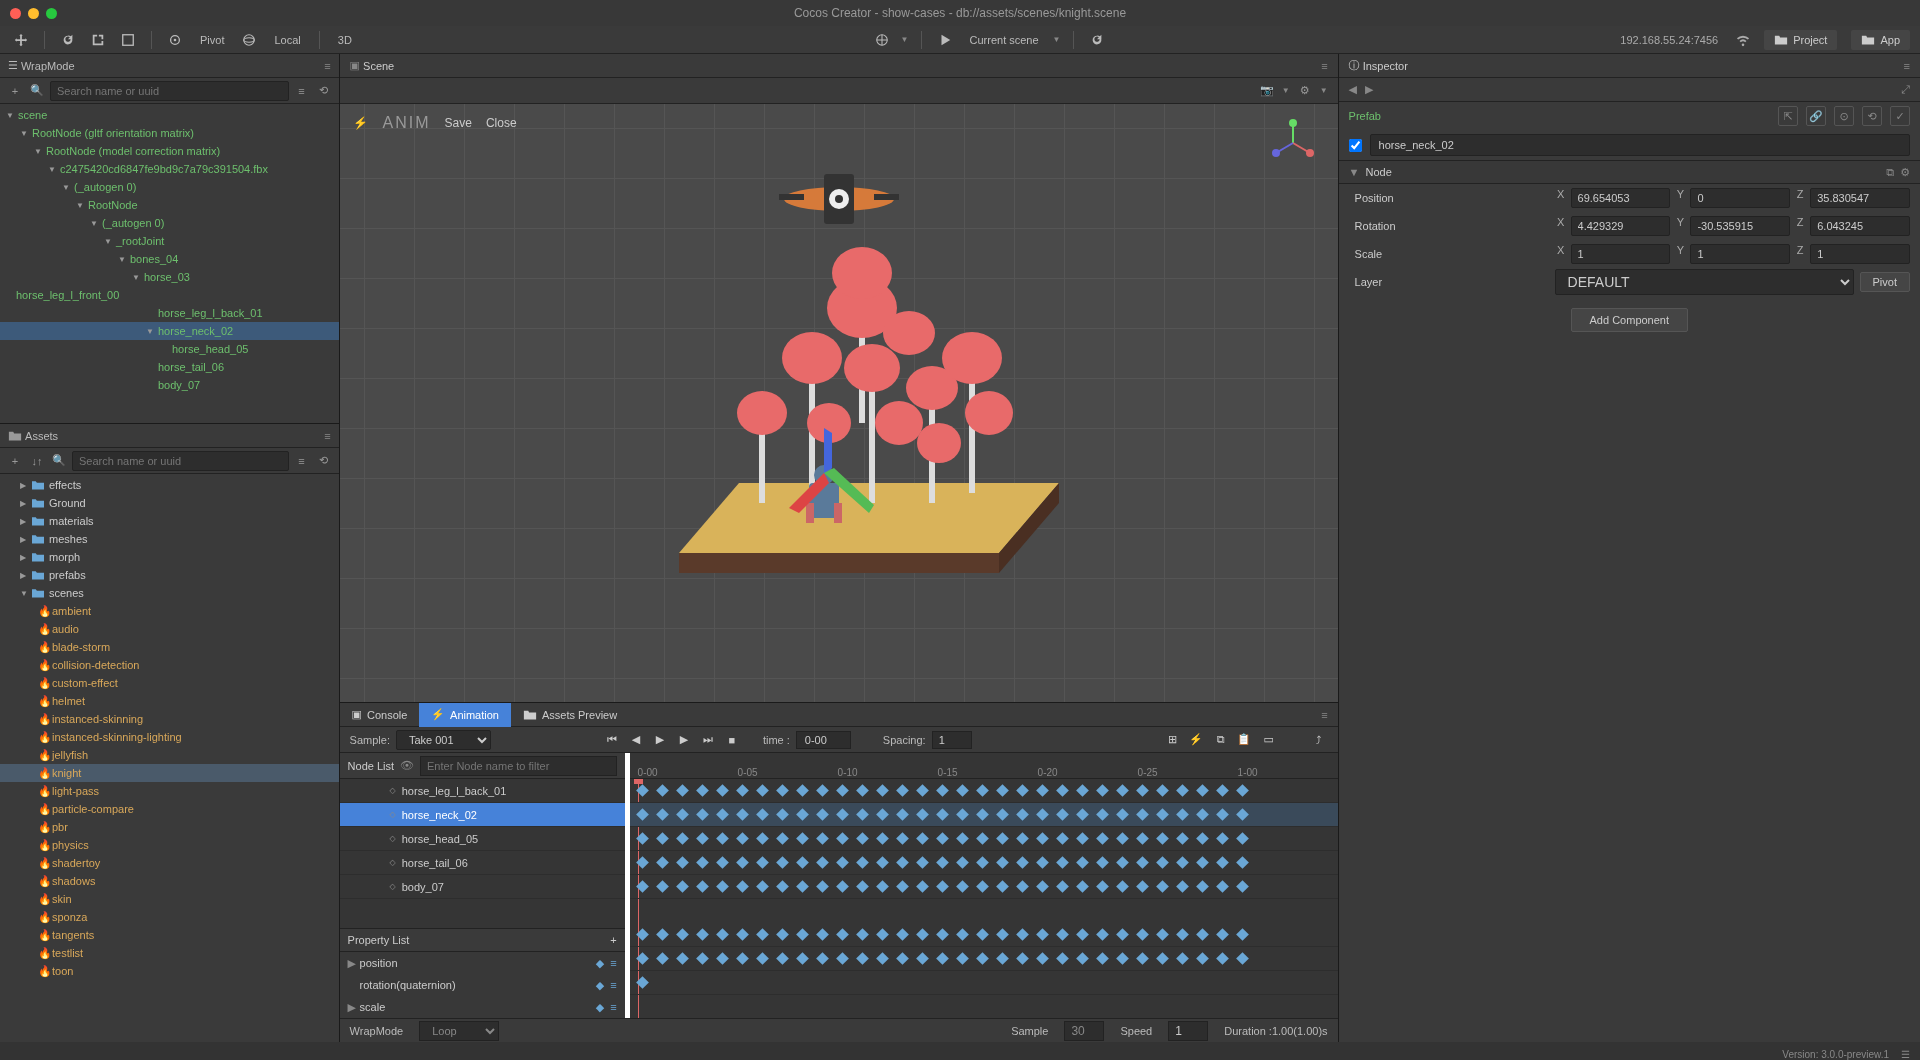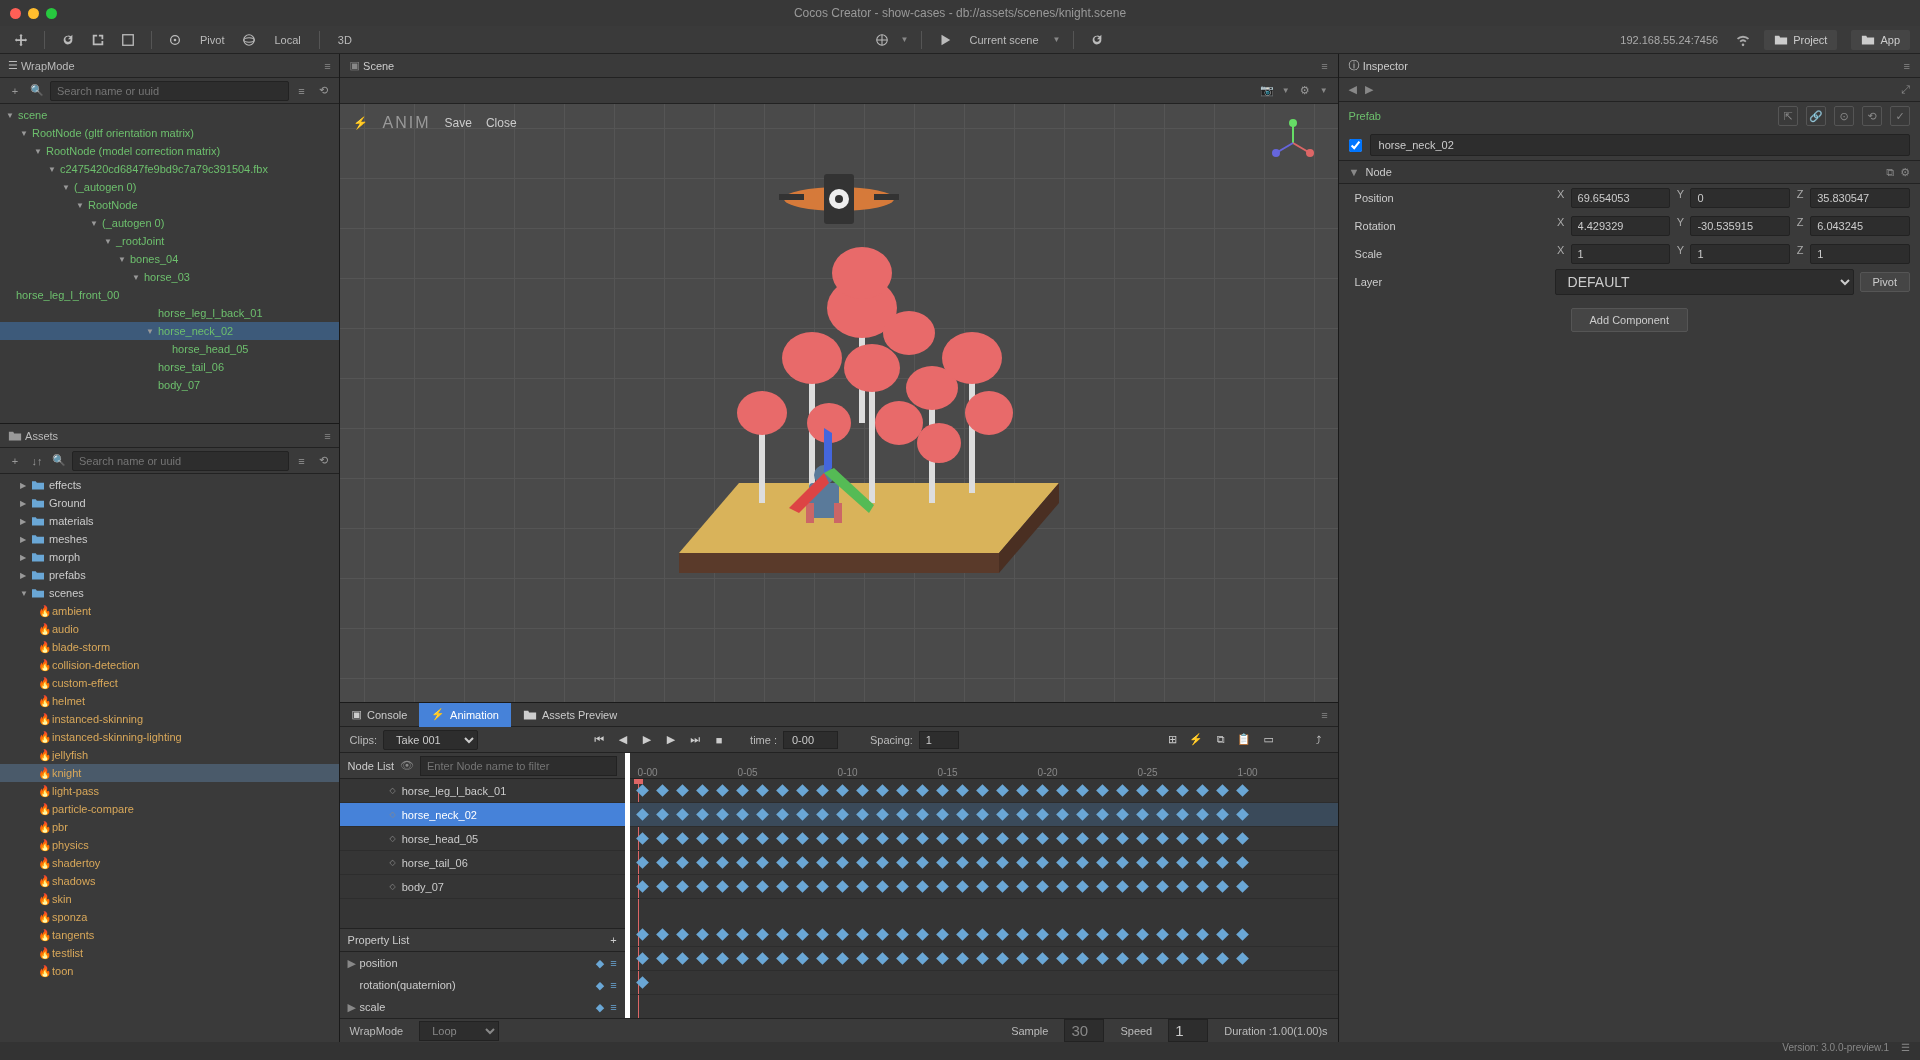--- a/index.html
+++ b/index.html
@@ -96,21 +96,21 @@
 .ruler-tick{font-size:10px;color:#888;width:100px}
 .keyframes{flex:1;overflow:hidden;position:relative}
 .kf-row{height:24px;border-bottom:1px solid #2d2d2d;position:relative}
 .kf-row.sel{background:#3a4a5a}
 .diamond{width:9px;height:9px;background:#6aa7d6;position:absolute;top:7px;transform:rotate(45deg)}
 .playhead{position:absolute;top:0;bottom:0;width:1px;background:#d66;left:8px}
 .playhead::before{content:'';position:absolute;top:-4px;left:-4px;width:9px;height:9px;background:#d66}
 
 .anim-footer{height:24px;border-top:1px solid #222;display:flex;align-items:center;padding:0 10px;gap:16px;color:#bbb;font-size:11px}
 .wrap-select{background:#2d2d2d;border:1px solid #222;color:#888;padding:2px 16px 2px 8px;font-size:11px;width:80px}
-.foot-field{background:#2d2d2d;border:1px solid #222;color:#ccc;padding:2px 6px;width:40px;font-size:15px}
+.foot-field{background:#2d2d2d;border:1px solid #222;color:#ccc;padding:2px 6px;width:40px;font-size:12px}
 
 
 .insp-hdr{height:24px;background:#3a3a3a;display:flex;align-items:center;padding:0 10px;border-bottom:1px solid #222}
 .insp-nav{height:24px;display:flex;align-items:center;padding:0 10px;gap:8px;border-bottom:1px solid #222;color:#888}
 .prefab-row{height:28px;display:flex;align-items:center;padding:0 10px;color:#6dbf6d;font-size:11px;justify-content:space-between}
 .prefab-icons{display:flex;gap:8px;color:#888}
 .prefab-icons span{width:20px;height:20px;border:1px solid #555;border-radius:2px;display:flex;align-items:center;justify-content:center;cursor:pointer}
 .name-row{height:30px;display:flex;align-items:center;padding:0 10px;gap:8px}
 .name-row input[type=text]{flex:1;background:#2d2d2d;border:1px solid #222;color:#ccc;padding:4px 8px;font-size:11px;border-radius:2px}
 .section-hdr{height:24px;background:#383838;border-top:1px solid #222;border-bottom:1px solid #222;display:flex;align-items:center;padding:0 10px;color:#ccc;cursor:pointer}
@@ -119,21 +119,21 @@
 .field-label{width:200px;color:#ccc;font-size:11px;padding-left:6px}
 .xyz{display:flex;gap:4px;flex:1}
 .xyz-label{color:#aaa;font-size:11px;width:12px;text-align:center}
 .xyz input{flex:1;background:#2d2d2d;border:1px solid #222;color:#ccc;padding:3px 6px;font-size:11px;border-radius:2px;width:60px}
 .layer-select{flex:1;background:#2d2d2d;border:1px solid #222;color:#ccc;padding:3px 8px;font-size:14px;border-radius:2px}
 .edit-btn{background:#454545;border:1px solid #555;color:#ccc;padding:3px 12px;font-size:11px;border-radius:2px;cursor:pointer}
 .add-comp{display:flex;justify-content:center;padding:12px}
 .add-comp button{background:#454545;border:1px solid #555;color:#ccc;padding:5px 18px;font-size:11px;border-radius:2px;cursor:pointer}
 
 
-.status{height:18px;background:#333;display:flex;align-items:flex-start;padding:0 10px;color:#888;font-size:10px;justify-content:flex-end;gap:12px}
+.status{height:18px;background:#333;display:flex;align-items:flex-end;padding:0 10px;color:#888;font-size:10px;justify-content:flex-end;gap:12px}
 
 
 .scene-content{position:absolute;inset:0;display:flex;align-items:center;justify-content:center}
 .plane{position:absolute;top:60px;left:50%;transform:translateX(-50%);font-size:40px}
 
 svg{display:block}
 .i16{width:14px;height:14px}
 </style>
 </head>
 <body>
@@ -576,21 +576,21 @@
           </div>
         <div class="tab">
             <svg class="i16" viewBox="0 0 16 16" fill="currentColor">
               <path d="M1 3h5l1 2h8v8H1z"></path>
             </svg>
             <span>Assets Preview</span>
           </div>
         <span class="tab-menu">≡</span>
       </div>
       <div class="anim-toolbar">
-        <label>Clips:</label>
+        <label>Sample:</label>
         <select class="clip-select"><option>Take 001</option></select>
         <div style="width:100px"></div>
         <div class="pbtn">⏮</div>
         <div class="pbtn">◀</div>
         <div class="pbtn">▶</div>
         <div class="pbtn">▶</div>
         <div class="pbtn">⏭</div>
         <div class="pbtn">■</div>
         <div style="width:10px"></div>
         <label>time :</label>

